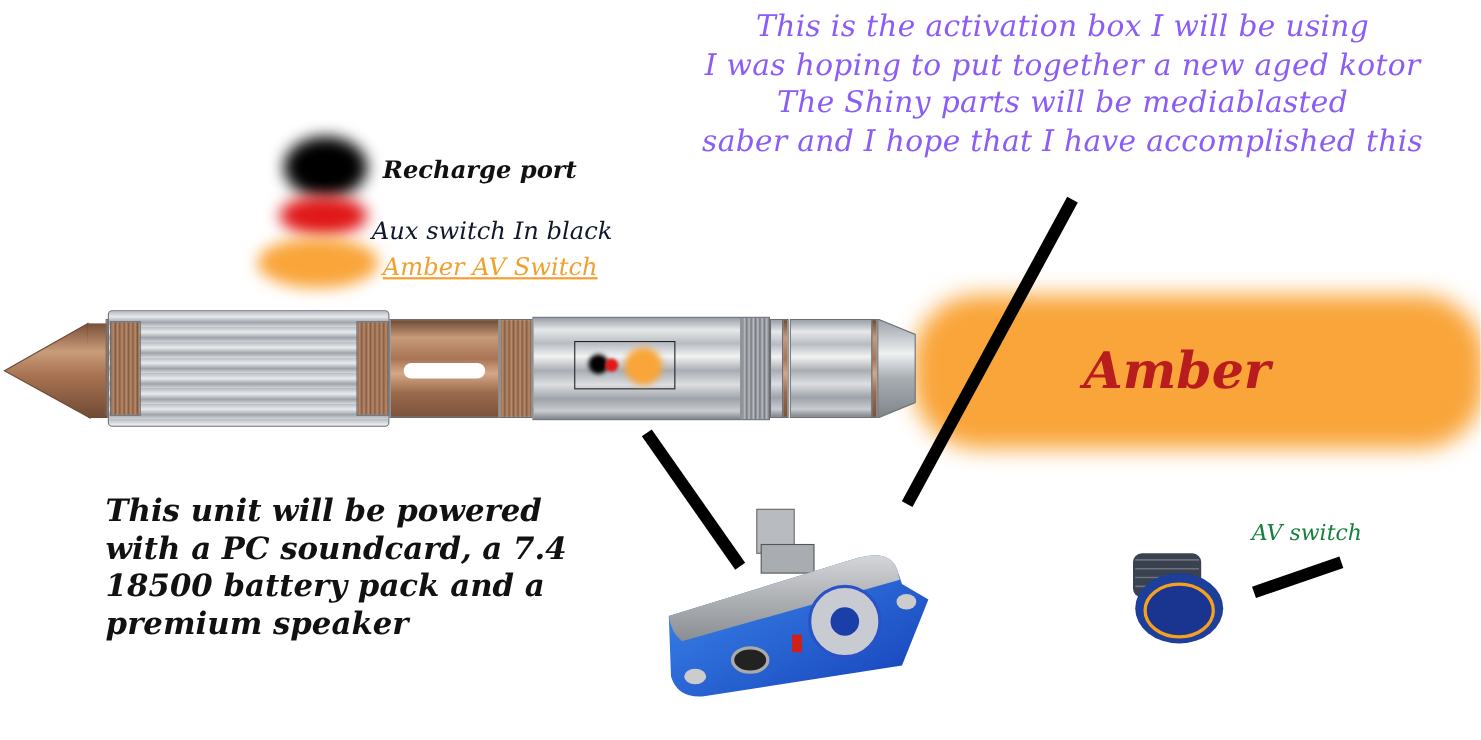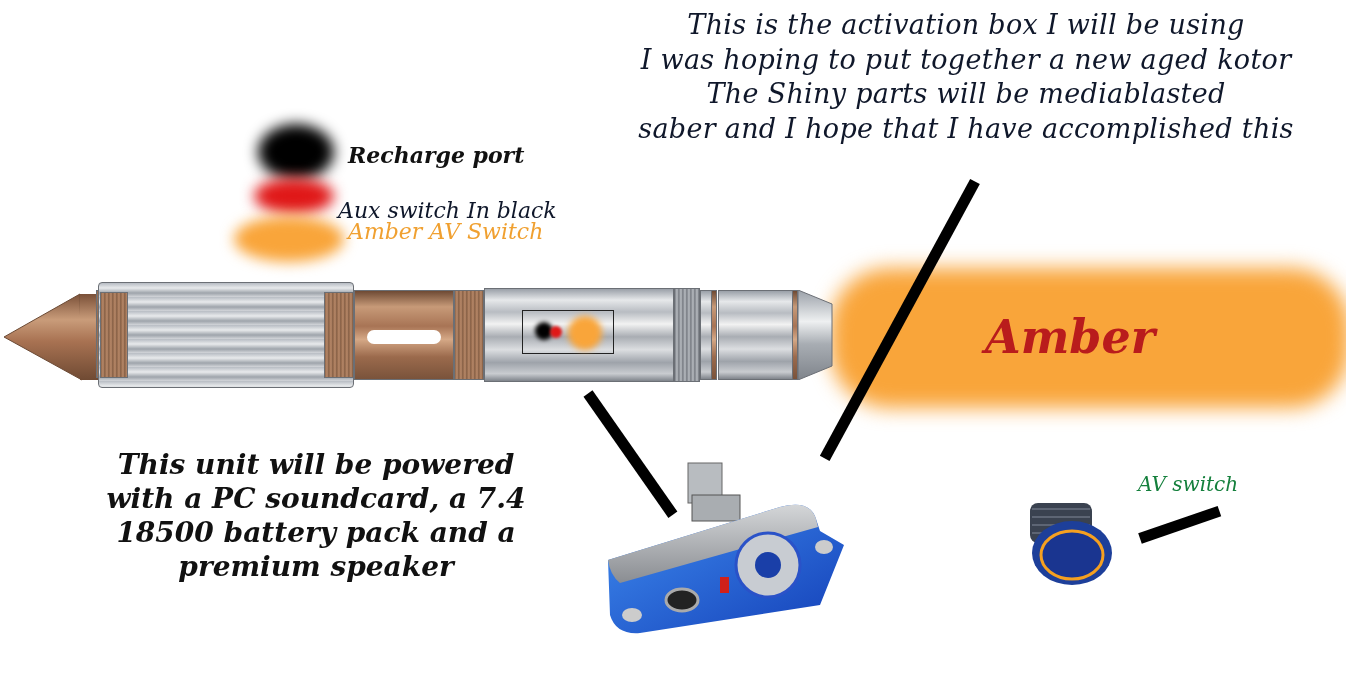--- a/index.html
+++ b/index.html
@@ -3,21 +3,21 @@
 <meta charset="utf-8">
 <style>
   html, body { margin:0; padding:0; background:#ffffff; }
   body { width:1346px; height:673px; position:relative; overflow:hidden;
          font-family:"DejaVu Serif", serif; }
   .abs { position:absolute; }
   .script { font-family:"DejaVu Serif", serif; font-style:italic; }
 
   
   .top-caption { left:596px; top:8px; width:740px; text-align:center;
-                 font-size:27px; line-height:34.5px; color:#0f172a; letter-spacing:0.3px; }
+                 font-size:27px; line-height:34.5px; color:#8b5cf6; letter-spacing:0.3px; }
 
   
   .blob { border-radius:50%; filter:blur(7px); }
   .legend-label { font-size:22px; font-style:italic; white-space:nowrap; }
 
   
   .saber { left:0; top:282px; width:840px; height:106px; }
   .metal { background:linear-gradient(to bottom,#9aa0a8 0%,#e6e8ea 12%,#b8bcc2 25%,#f2f2f2 38%,#a9adb3 52%,#dcdee1 66%,#9ea3aa 80%,#c9ccd0 92%,#7f848b 100%); }
   .metal-ribbed { background:repeating-linear-gradient(to bottom,#b7bcc3 0px,#e8eaec 5px,#9ea4ab 10px,#d3d6da 14px); }
   .copper { background:linear-gradient(to bottom,#6e4a34 0%,#c79a78 18%,#a87455 40%,#d5a886 55%,#9b6a4c 75%,#7a533b 100%); }
@@ -27,42 +27,42 @@
 
   
   .blade { left:830px; top:268px; width:520px; height:140px; background:#f9a53a;
            border-radius:60px; filter:blur(10px); }
   .blade-label { left:985px; top:310px; font-size:46px; font-style:italic; color:#b91c1c; font-weight:bold; }
 
   
   .line { background:#000; transform-origin:0 50%; height:11px; }
 
   
-  .bottom-caption { left:96px; top:448px; width:440px; text-align:center; font-size:28px;
+  .bottom-caption { left:96px; top:448px; width:440px; font-size:28px;
                     line-height:34px; font-style:italic; font-weight:bold; color:#111; }
 
   .av-label { left:1138px; top:472px; font-size:20px; font-style:italic; color:#15803d; }
 </style>
 </head>
 <body>
 
 <div class="abs top-caption script">
   <div>This is the activation box I will be using</div>
   <div>I was hoping to put together a new aged kotor</div>
   <div>The Shiny parts will be mediablasted</div>
   <div>saber and I hope that I have accomplished this</div>
 </div>
 
 <div>
   <div class="abs blob" style="left:258px;top:124px;width:76px;height:56px;background:#000;"></div>
   <div class="abs blob" style="left:254px;top:178px;width:80px;height:36px;background:#e01818;"></div>
   <div class="abs blob" style="left:234px;top:216px;width:110px;height:46px;background:#f9a53a;"></div>
   <div class="abs legend-label" style="left:348px;top:142px;color:#111;font-weight:bold;">Recharge port</div>
   <div class="abs legend-label" style="left:338px;top:186px;color:#0f172a;margin-top:12px;">Aux switch In black</div>
-  <div class="abs legend-label" style="left:348px;top:219px;color:#f0a030;">Amber AV Switch</div>
+  <div class="abs legend-label" style="left:348px;top:231px;color:#f0a030;text-decoration:underline;">Amber AV Switch</div>
 </div>
 
 <div class="abs blade"></div>
 <div class="abs blade-label script">Amber</div>
 
 <div class="abs saber">
 
   <svg class="abs" style="left:0;top:10px;" width="100" height="90" viewBox="0 0 100 90">
     <defs>
       <linearGradient id="cg" x1="0" y1="0" x2="0" y2="1">

